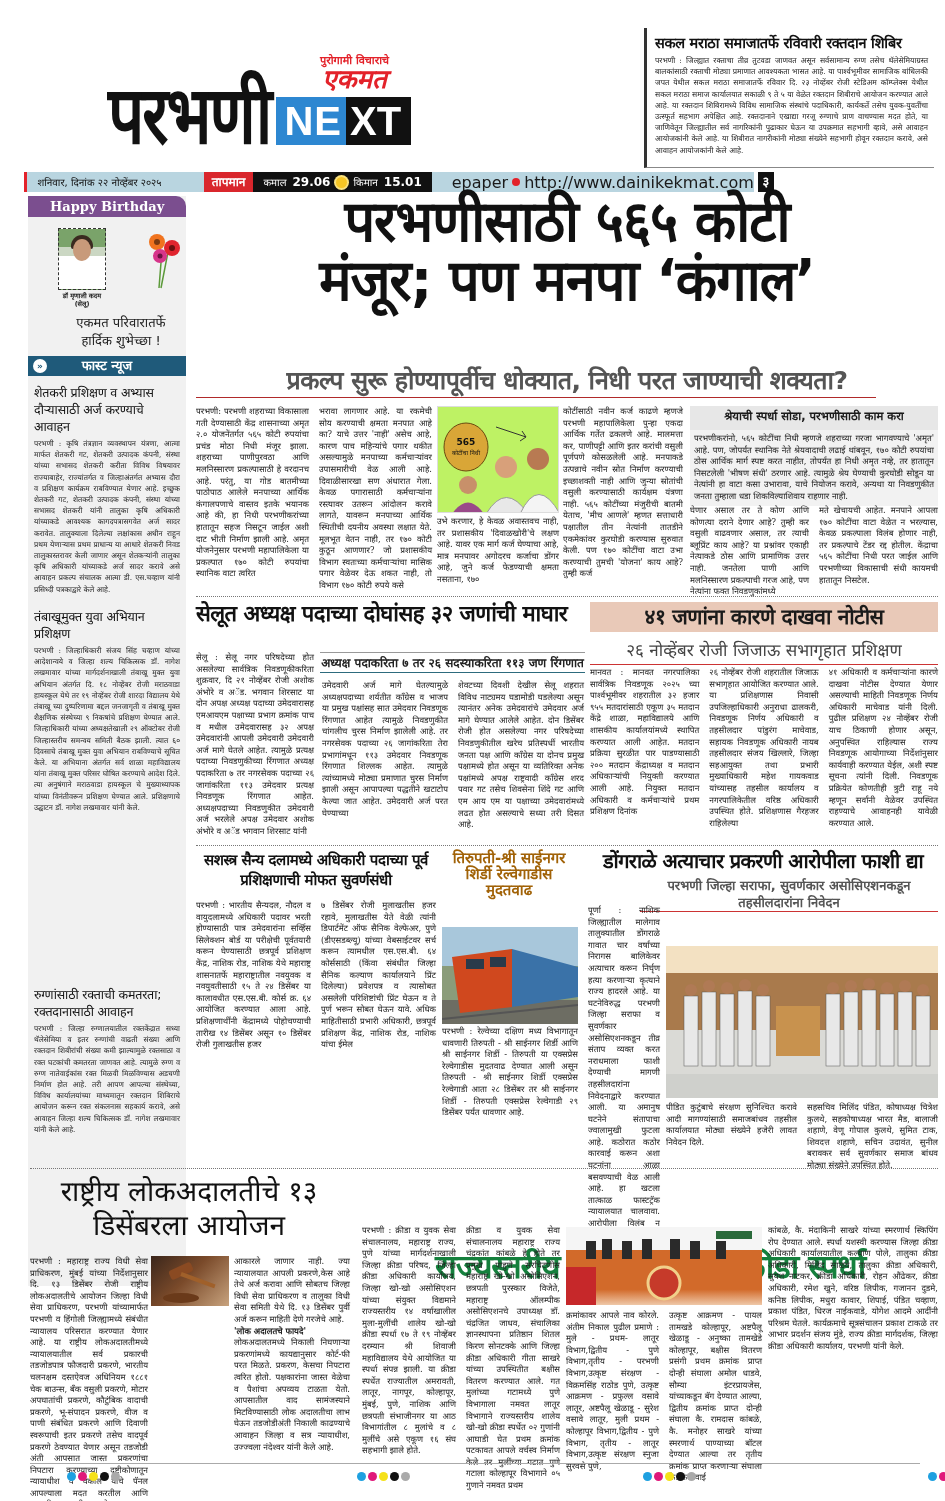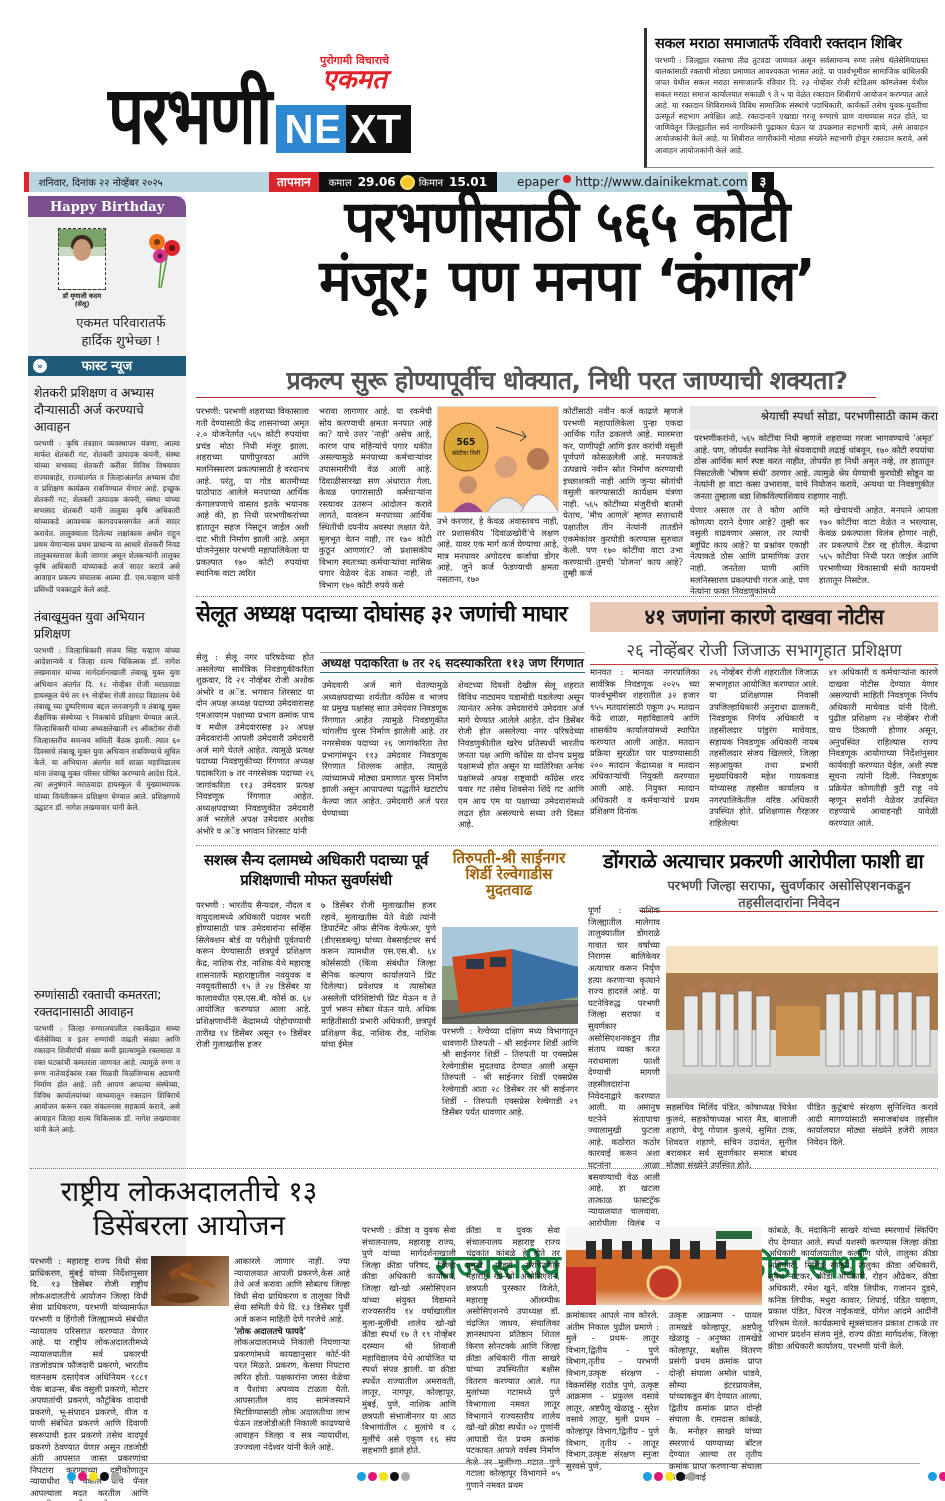--- a/index.html
+++ b/index.html
@@ -7,62 +7,62 @@
 body{font-family:"DejaVu Sans","Liberation Sans",sans-serif;color:#1a1a1a;position:relative}
 .abs{position:absolute}
 .body-text{font-family:"DejaVu Serif","Liberation Serif",serif;font-size:8.4px;line-height:11.6px;text-align:justify;color:#222}
 .body-text b{font-weight:normal}
 .cols{display:flex;gap:10px}
 .cols>div{flex:1}
 .dot-sep{border-top:1px dotted #777}
 
 #masthead-logo{left:108px;top:80px;height:75px;display:flex;align-items:flex-end;gap:6px}
 #masthead-title{font-family:"DejaVu Sans",sans-serif;font-weight:900;font-size:64px;line-height:64px;color:#111;letter-spacing:-2px;transform:scaleY(1.25);transform-origin:bottom}
-#next-box{display:flex;height:48px;margin-bottom:2px}
+#next-box{display:flex;height:48px;margin-bottom:10px}
 #next-blue{background:#2d87d1;color:#fff;font-weight:900;font-size:40px;line-height:48px;padding:0 4px 0 8px;font-family:"Liberation Sans",sans-serif;letter-spacing:1px}
 #next-black{background:#111;color:#fff;font-weight:900;font-size:40px;line-height:48px;padding:0 10px 0 4px;font-family:"Liberation Sans",sans-serif}
 #tagline{left:320px;top:52px;color:#e3222a;text-align:center;font-family:"DejaVu Serif",serif}
 #tagline .small{font-size:11px;font-weight:bold;display:block}
 #tagline .big{font-size:26px;font-weight:900;font-style:italic;display:block;line-height:24px}
 
 #top-box{left:644px;top:28px;width:290px;height:140px;border-left:3px solid #333;border-bottom:1px solid #888;padding:4px 6px 4px 8px}
 #top-box h2{font-family:"DejaVu Sans",sans-serif;font-size:14.5px;font-weight:bold;color:#111;letter-spacing:-.3px;margin-bottom:3px;white-space:nowrap}
 #top-box .body-text{font-size:7.6px;line-height:11.2px}
 
 #date-bar{left:24px;top:172px;width:750px;height:20px;background:#b9d5e0;display:flex;align-items:center}
 #date-accent{width:5px;height:20px;background:#e3222a}
 #date-text{font-size:10px;padding-left:10px;width:256px;color:#111}
 #temp-label{background:#d9262c;color:#fff;font-weight:bold;font-size:12px;height:20px;line-height:20px;padding:0 8px;margin-left:0px;position:relative}
 #temp-box{background:#111;color:#fff;height:20px;display:flex;align-items:center;font-size:10px;padding:0 10px;gap:6px}
 #temp-box b{font-size:12px}
 #sun-icon{width:11px;height:11px;border-radius:50%;background:#f7c624;display:inline-block;box-shadow:0 0 0 2px #fbe27e}
-#epaper{font-size:12px;padding-left:20px;display:flex;gap:4px;flex:1}
+#epaper{font-size:16px;padding-left:20px;display:flex;align-items:center;gap:4px;flex:1}
 #epaper-icon{width:8px;height:8px;border-radius:50%;background:#e3222a;display:inline-block}
 #page-num{background:#111;color:#fff;font-weight:bold;font-size:13px;width:28px;height:20px;text-align:center;line-height:20px;border-left:4px solid #fff}
 
 #sidebar{left:28px;top:196px;width:158px;height:1090px;background:#f1f1f1}
 #bday-head{background:#7b4e8f;color:#fff;font-family:"DejaVu Serif",serif;font-weight:bold;font-size:13px;height:21px;line-height:21px;padding-left:22px;border-radius:0 10px 0 0}
 #bday-photo{left:30px;top:32px;width:48px;height:62px;border:1px dashed #333;background:linear-gradient(#7aa36a 0 30%,#cbd7c3 30% 45%,#fff 45%)}
 #bday-face{left:14px;top:10px;width:18px;height:22px;border-radius:50%;background:#c89a7a}
 #bday-hair{left:12px;top:6px;width:22px;height:14px;border-radius:11px 11px 2px 2px;background:#3a2a20}
 #bday-name{left:12px;top:96px;width:84px;text-align:center;font-size:6.5px;font-weight:bold;line-height:8px}
 #flower-icon{left:114px;top:34px;width:40px;height:60px}
 #bday-wish{left:0;top:118px;width:186px;text-align:center;font-size:13px;line-height:18px;color:#222}
 #fast-head{left:0;top:160px;width:158px;height:20px;background:#1f5a7a;color:#fff;font-weight:bold;font-size:13px;line-height:20px;text-align:center}
 #fast-icon{left:5px;top:3px;width:14px;height:14px;border-radius:50%;background:#fff;color:#1f5a7a;font-size:9px;text-align:center;line-height:14px;font-weight:bold}
 .side-story{position:absolute;left:6px;width:146px}
 .side-story h3{font-size:12.5px;line-height:17px;font-weight:normal;color:#111;margin-bottom:3px;letter-spacing:-.2px}
 .side-story .body-text{font-size:7.4px;line-height:11.2px}
 
 #main-head{left:196px;top:193px;width:742px;text-align:center;font-family:"DejaVu Sans",sans-serif;font-weight:900;font-size:54px;line-height:56px;color:#111;letter-spacing:-1px;transform:scaleY(1.05);transform-origin:top}
 #main-sub{left:196px;top:362px;width:742px;text-align:center;font-size:25px;color:#555;letter-spacing:-.5px;font-weight:bold}
 #main-rule{left:196px;top:397px;width:680px;border-top:1px solid #b02a2a}
-#main-illus{left:437px;top:406px;width:122px;height:107px;background:#fdba74;border:1px solid #ddd;overflow:hidden}
+#main-illus{left:437px;top:406px;width:122px;height:107px;background:#bef264;border:1px solid #ddd;overflow:hidden}
 #main-illus-cap{left:437px;top:516px;width:122px}
-#editorial-head{left:690px;top:406px;width:248px;height:37px;background:#e7e7e7;border-bottom:1px solid #a33;font-weight:normal;font-size:11.5px;text-align:right;line-height:21px}
+#editorial-head{left:690px;top:406px;width:248px;height:37px;background:#e7e7e7;border-bottom:1px solid #a33;font-weight:bold;font-size:11.5px;text-align:center;line-height:21px}
 #editorial-body{left:690px;top:430px;width:248px;padding:3px 4px;background:#f2f2f2}
 
 #selu-head{left:196px;top:600px;width:390px;font-size:22px;font-weight:bold;color:#111;letter-spacing:-.6px;text-align:left;line-height:28px}
 #selu-sub{left:320px;top:652px;width:265px;text-align:center;font-size:12px;font-weight:bold;color:#222;border-top:1px solid #999;border-bottom:1px solid #2d6b7d;padding:1px 0}
 
 #notice-head{left:590px;top:602px;width:348px;background:#e9c9b8;font-size:21px;font-weight:bold;text-align:center;line-height:30px;letter-spacing:-.5px}
 #notice-sub{left:590px;top:638px;width:348px;text-align:center;font-size:17px;color:#444;line-height:24px;border-bottom:1px solid #c33;padding-bottom:2px}
 
 #defense-head{left:196px;top:850px;width:240px;text-align:center;font-size:15px;font-weight:bold;line-height:20px;color:#111;letter-spacing:-.4px}
 #rail-head{left:440px;top:850px;width:138px;text-align:center;font-size:15px;font-weight:bold;line-height:16px;color:#a16207}
@@ -262,22 +262,22 @@
         <circle cx="203" cy="38" r="6"></circle>
         <circle cx="221" cy="42" r="6"></circle>
         <circle cx="239" cy="40" r="6"></circle>
         <circle cx="257" cy="44" r="6"></circle>
     </g>
     <rect x="110" y="60" width="44" height="50" fill="#c8924e"></rect>
     <rect x="0" y="128" width="272" height="24" fill="#cfd0cc"></rect>
   </svg>
 </div>
 <div class="abs cols" style="left:666px;top:1102px;width:272px">
+  <div class="body-text">पीडित कुटुंबाचे संरक्षण सुनिश्चित करावे आदी मागण्यांसाठी समाजबांधव तहसील कार्यालयात मोठ्या संख्येने हजेरी लावत निवेदन दिले.</div>
   <div class="body-text">सहसचिव मिलिंद पंडित, कोषाध्यक्ष चित्रेश कुलथे, सहकोषाध्यक्ष भारत मैड, बालाजी शहाणे, वेणू गोपाल कुलथे, सुमित टाक, शिवदत्त शहाणे, सचिन उदावंत, सुनील बरावकर सर्व सुवर्णकार समाज बांधव मोठ्या संख्येने उपस्थित होते.</div>
-  <div class="body-text">पीडित कुटुंबाचे संरक्षण सुनिश्चित करावे आदी मागण्यांसाठी समाजबांधव तहसील कार्यालयात मोठ्या संख्येने हजेरी लावत निवेदन दिले.</div>
 </div>
 <div class="abs dot-sep" style="left:30px;top:1168px;width:908px"></div>
 
 <div id="adalat-head" class="abs">राष्ट्रीय लोकअदालतीचे १३ डिसेंबरला आयोजन</div>
 <div class="abs body-text" style="left:30px;top:1256px;width:118px"><b>परभणी :</b> <span>महाराष्ट्र राज्य विधी सेवा प्राधिकरण, मुंबई यांच्या निर्देशानुसार दि. १३ डिसेंबर रोजी राष्ट्रीय लोकअदालतीचे आयोजन जिल्हा विधी सेवा प्राधिकरण, परभणी यांच्यामार्फत परभणी व हिंगोली जिल्ह्यामध्ये संबंधीत न्यायालय परिसरात करण्यात येणार आहे. या राष्ट्रीय लोकअदालतीमध्ये न्यायालयातील सर्व प्रकारची तडजोडपात्र फौजदारी प्रकरणे, भारतीय चलनक्षम दस्तऐवज अधिनियम १८८१ चेक बाउन्स, बँक वसुली प्रकरणे, मोटार अपघातांची प्रकरणे, कौटुंबिक वादाची प्रकरणे, भू-संपादन प्रकरणे, वीज व पाणी संबंधित प्रकरणे आणि दिवाणी स्वरूपाची इतर प्रकरणे तसेच वादपूर्व प्रकरणे ठेवण्यात येणार असून तडजोडी अंती आपसात जास्त प्रकरणांचा निपटारा करण्याच्या दृष्टीकोणातून न्यायाधीश व वकील यांचे पॅनल आपल्याला मदत करतील आणि यासाठी कुठल्याही प्रकारचे शुल्क</span></div>
 <div id="adalat-photo" class="abs">
   <svg viewBox="0 0 78 50" width="78" height="50">
     <rect x="18" y="10" width="24" height="10" rx="3" fill="#8a4a22" transform="rotate(-25 30 15)"></rect>
     <rect x="30" y="16" width="36" height="4" fill="#a0602a" transform="rotate(20 30 18)"></rect>
     <ellipse cx="30" cy="42" rx="18" ry="5" fill="#6a3a1a"></ellipse>

